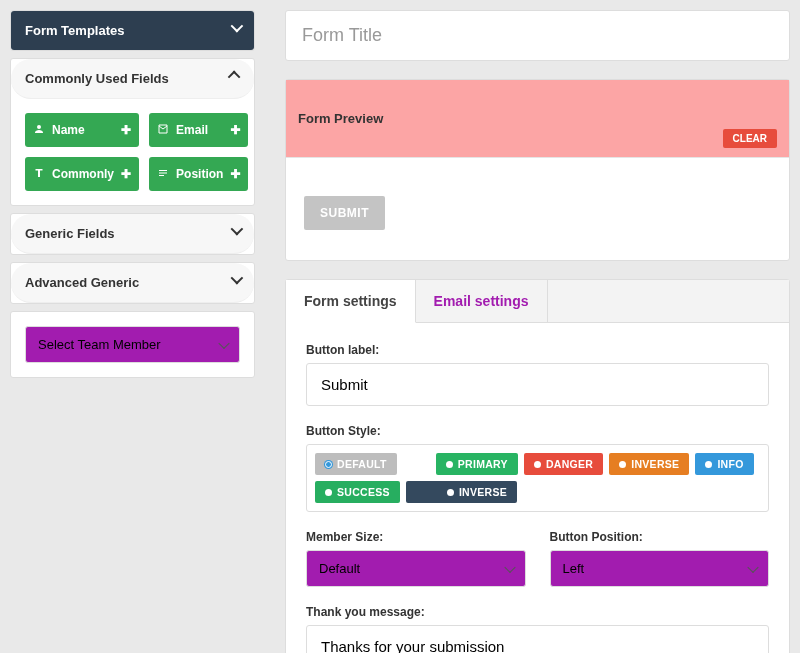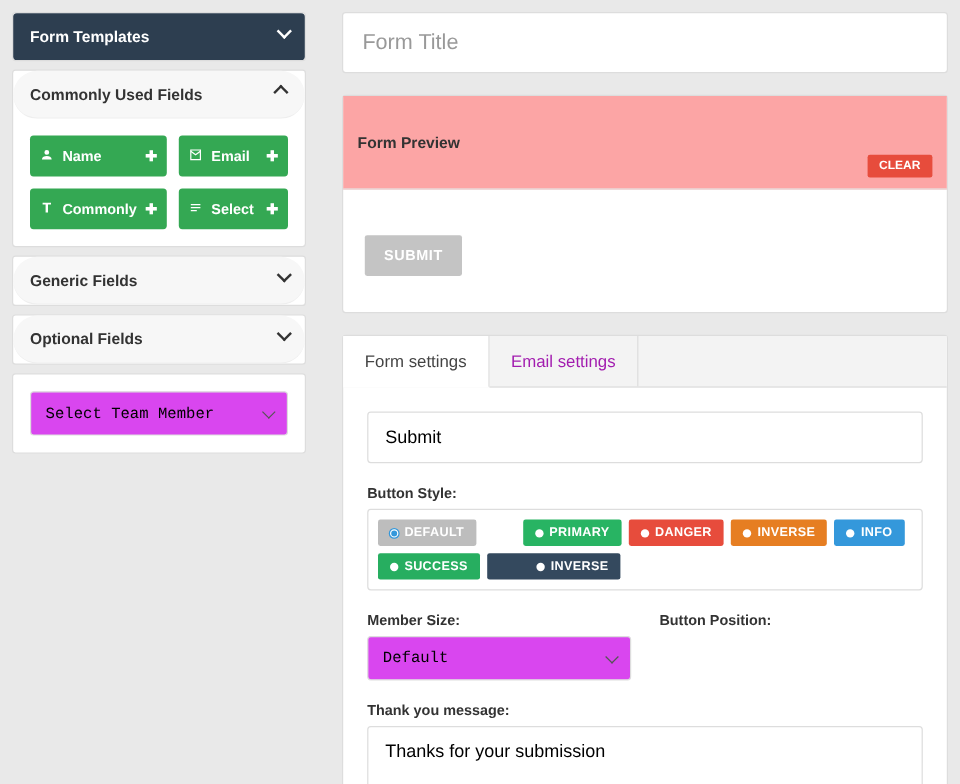--- a/index.html
+++ b/index.html
@@ -12,34 +12,34 @@
 .panel-header { padding: 12px 14px; font-weight: 700; font-size: 13px; display: flex; align-items: flex-start; justify-content: space-between; cursor: pointer; gap: 16px; }
 .panel-header.dark { background: #2d3e50; color: #fff; border-radius: 3px; }
 .panel-header.light { background: #f7f7f7; border-bottom: 1px solid #eee; border-radius: 20px; }
 .panel-body { padding: 14px; }
 
 .field-grid { display: grid; grid-template-columns: 1fr 1fr; gap: 10px; }
 .field-btn { background: #34a853; color: #fff; border: none; border-radius: 3px; padding: 10px 8px; display: flex; align-items: flex-start; gap: 7px; font-size: 12px; font-weight: 600; cursor: pointer; }
 .field-btn .plus { margin-left: auto; font-weight: 700; }
 
 .select-wrap { position: relative; }
-.select { width: 100%; padding: 10px 12px; border: 1px solid #ddd; border-radius: 3px; background: #d946ef; font-size: 13px; appearance: none; cursor: pointer; font-family: Liberation Mono, monospace; }
+.select { width: 100%; padding: 10px 12px; border: 1px solid #ddd; border-radius: 3px; background: #a21caf; font-size: 13px; appearance: none; cursor: pointer; }
 .select-wrap::after { content: ""; position: absolute; right: 12px; top: 50%; width: 7px; height: 7px; border-right: 1.5px solid #555; border-bottom: 1.5px solid #555; transform: translateY(-70%) rotate(45deg); pointer-events: none; }
 
 .title-input { width: 100%; padding: 14px 16px; font-size: 18px; color: #888; border: 1px solid #ddd; border-radius: 3px; background: #fff; }
 .title-input::placeholder { color: #999; }
 
 .preview { background: #fff; border: 1px solid #ddd; border-radius: 3px; margin-top: 18px; }
 .preview-header { background: #fca5a5; border-bottom: 1px solid #e5e5e5; padding: 9px 12px; display: flex; align-items: center; justify-content: space-between; font-weight: 700; font-size: 13px; }
 .clear-btn { background: #e74c3c; color: #fff; border: none; border-radius: 2px; padding: 4px 10px; font-size: 10px; font-weight: 700; cursor: pointer; margin-top: 40px; }
 .preview-body { padding: 38px 18px 30px; }
 .submit-preview { background: #c4c4c4; color: #fff; border: none; padding: 10px 16px; font-size: 12px; font-weight: 700; letter-spacing: 0.5px; border-radius: 2px; }
 
 .tabs-wrap { margin-top: 18px; background: #fff; border: 1px solid #ddd; border-radius: 3px; }
-.tabs { display: flex; border-bottom: 1px solid #ddd; background: #f3f3f3; }
+.tabs { display: flex; border-bottom: 1px solid #ddd; background: #f3f3f3; font-weight: bold; }
 .tab { padding: 13px 18px; font-size: 14px; color: #a21caf; cursor: pointer; border-right: 1px solid #ddd; }
 .tab.active { background: #fff; color: #444; border-bottom: 1px solid #fff; margin-bottom: -1px; }
 .tab-content { padding: 20px; }
 
 .form-group { margin-bottom: 18px; }
 .form-label { font-size: 12px; font-weight: 700; color: #333; display: block; margin-bottom: 6px; }
 .text-input { width: 100%; padding: 12px 14px; font-size: 15px; border: 1px solid #ddd; border-radius: 3px; }
 
 .style-box { border: 1px solid #ddd; border-radius: 3px; padding: 8px; display: flex; flex-wrap: wrap; gap: 6px; }
 .style-opt { display: inline-flex; align-items: center; gap: 5px; padding: 5px 10px; border-radius: 2px; color: #fff; font-size: 10.5px; font-weight: 700; letter-spacing: 0.3px; cursor: pointer; }
@@ -103,37 +103,37 @@
               <span class="icon"><svg viewBox="0 0 24 24">
                   <path d="M5 4h14v3h-5v13h-4V7H5z"></path>
                 </svg></span>
               <span>Commonly</span>
               <span class="plus">✚</span>
             </button>
             <button class="field-btn">
               <span class="icon"><svg viewBox="0 0 24 24">
                   <path d="M4 6h16v2H4zm0 5h16v2H4zm0 5h10v2H4z"></path>
                 </svg></span>
-              <span>Select</span>
+              <span>Position</span>
               <span class="plus">✚</span>
             </button>
           </div>
       </div>
     </div>
 
     <div class="panel">
       <div class="panel-header light">
         <span>Generic Fields</span>
         <span class="chev down"></span>
       </div>
     </div>
 
     <div class="panel">
       <div class="panel-header light">
-        <span>Optional Fields</span>
+        <span>Advanced Generic</span>
         <span class="chev down"></span>
       </div>
     </div>
 
     <div class="panel">
       <div class="panel-body">
         <div class="select-wrap">
           <select class="select">
             <option>Select Team Member</option>
           </select>
@@ -155,20 +155,21 @@
       </div>
     </div>
 
     <div class="tabs-wrap">
       <div class="tabs">
         <div class="tab active">Form settings</div>
         <div class="tab">Email settings</div>
       </div>
       <div class="tab-content">
         <div class="form-group">
+          <label class="form-label">Button label:</label>
           <input class="text-input" value="Submit" style="">
         </div>
 
         <div class="form-group">
           <label class="form-label">Button Style:</label>
           <div class="style-box" id="style-box">
               <div class="style-opt c-default sel">
                 <span class="dot"></span>
                 <span>DEFAULT</span>
               </div>
@@ -203,20 +204,25 @@
           <div>
             <label class="form-label">Member Size:</label>
             <div class="select-wrap">
               <select class="select">
                 <option>Default</option>
               </select>
             </div>
           </div>
           <div>
             <label class="form-label">Button Position:</label>
+            <div class="select-wrap">
+              <select class="select">
+                <option>Left</option>
+              </select>
+            </div>
           </div>
         </div>
 
         <div class="form-group">
           <label class="form-label">Thank you message:</label>
           <textarea class="textarea" id="ty-area" style="">Thanks for your submission</textarea>
         </div>
       </div>
     </div>
 

